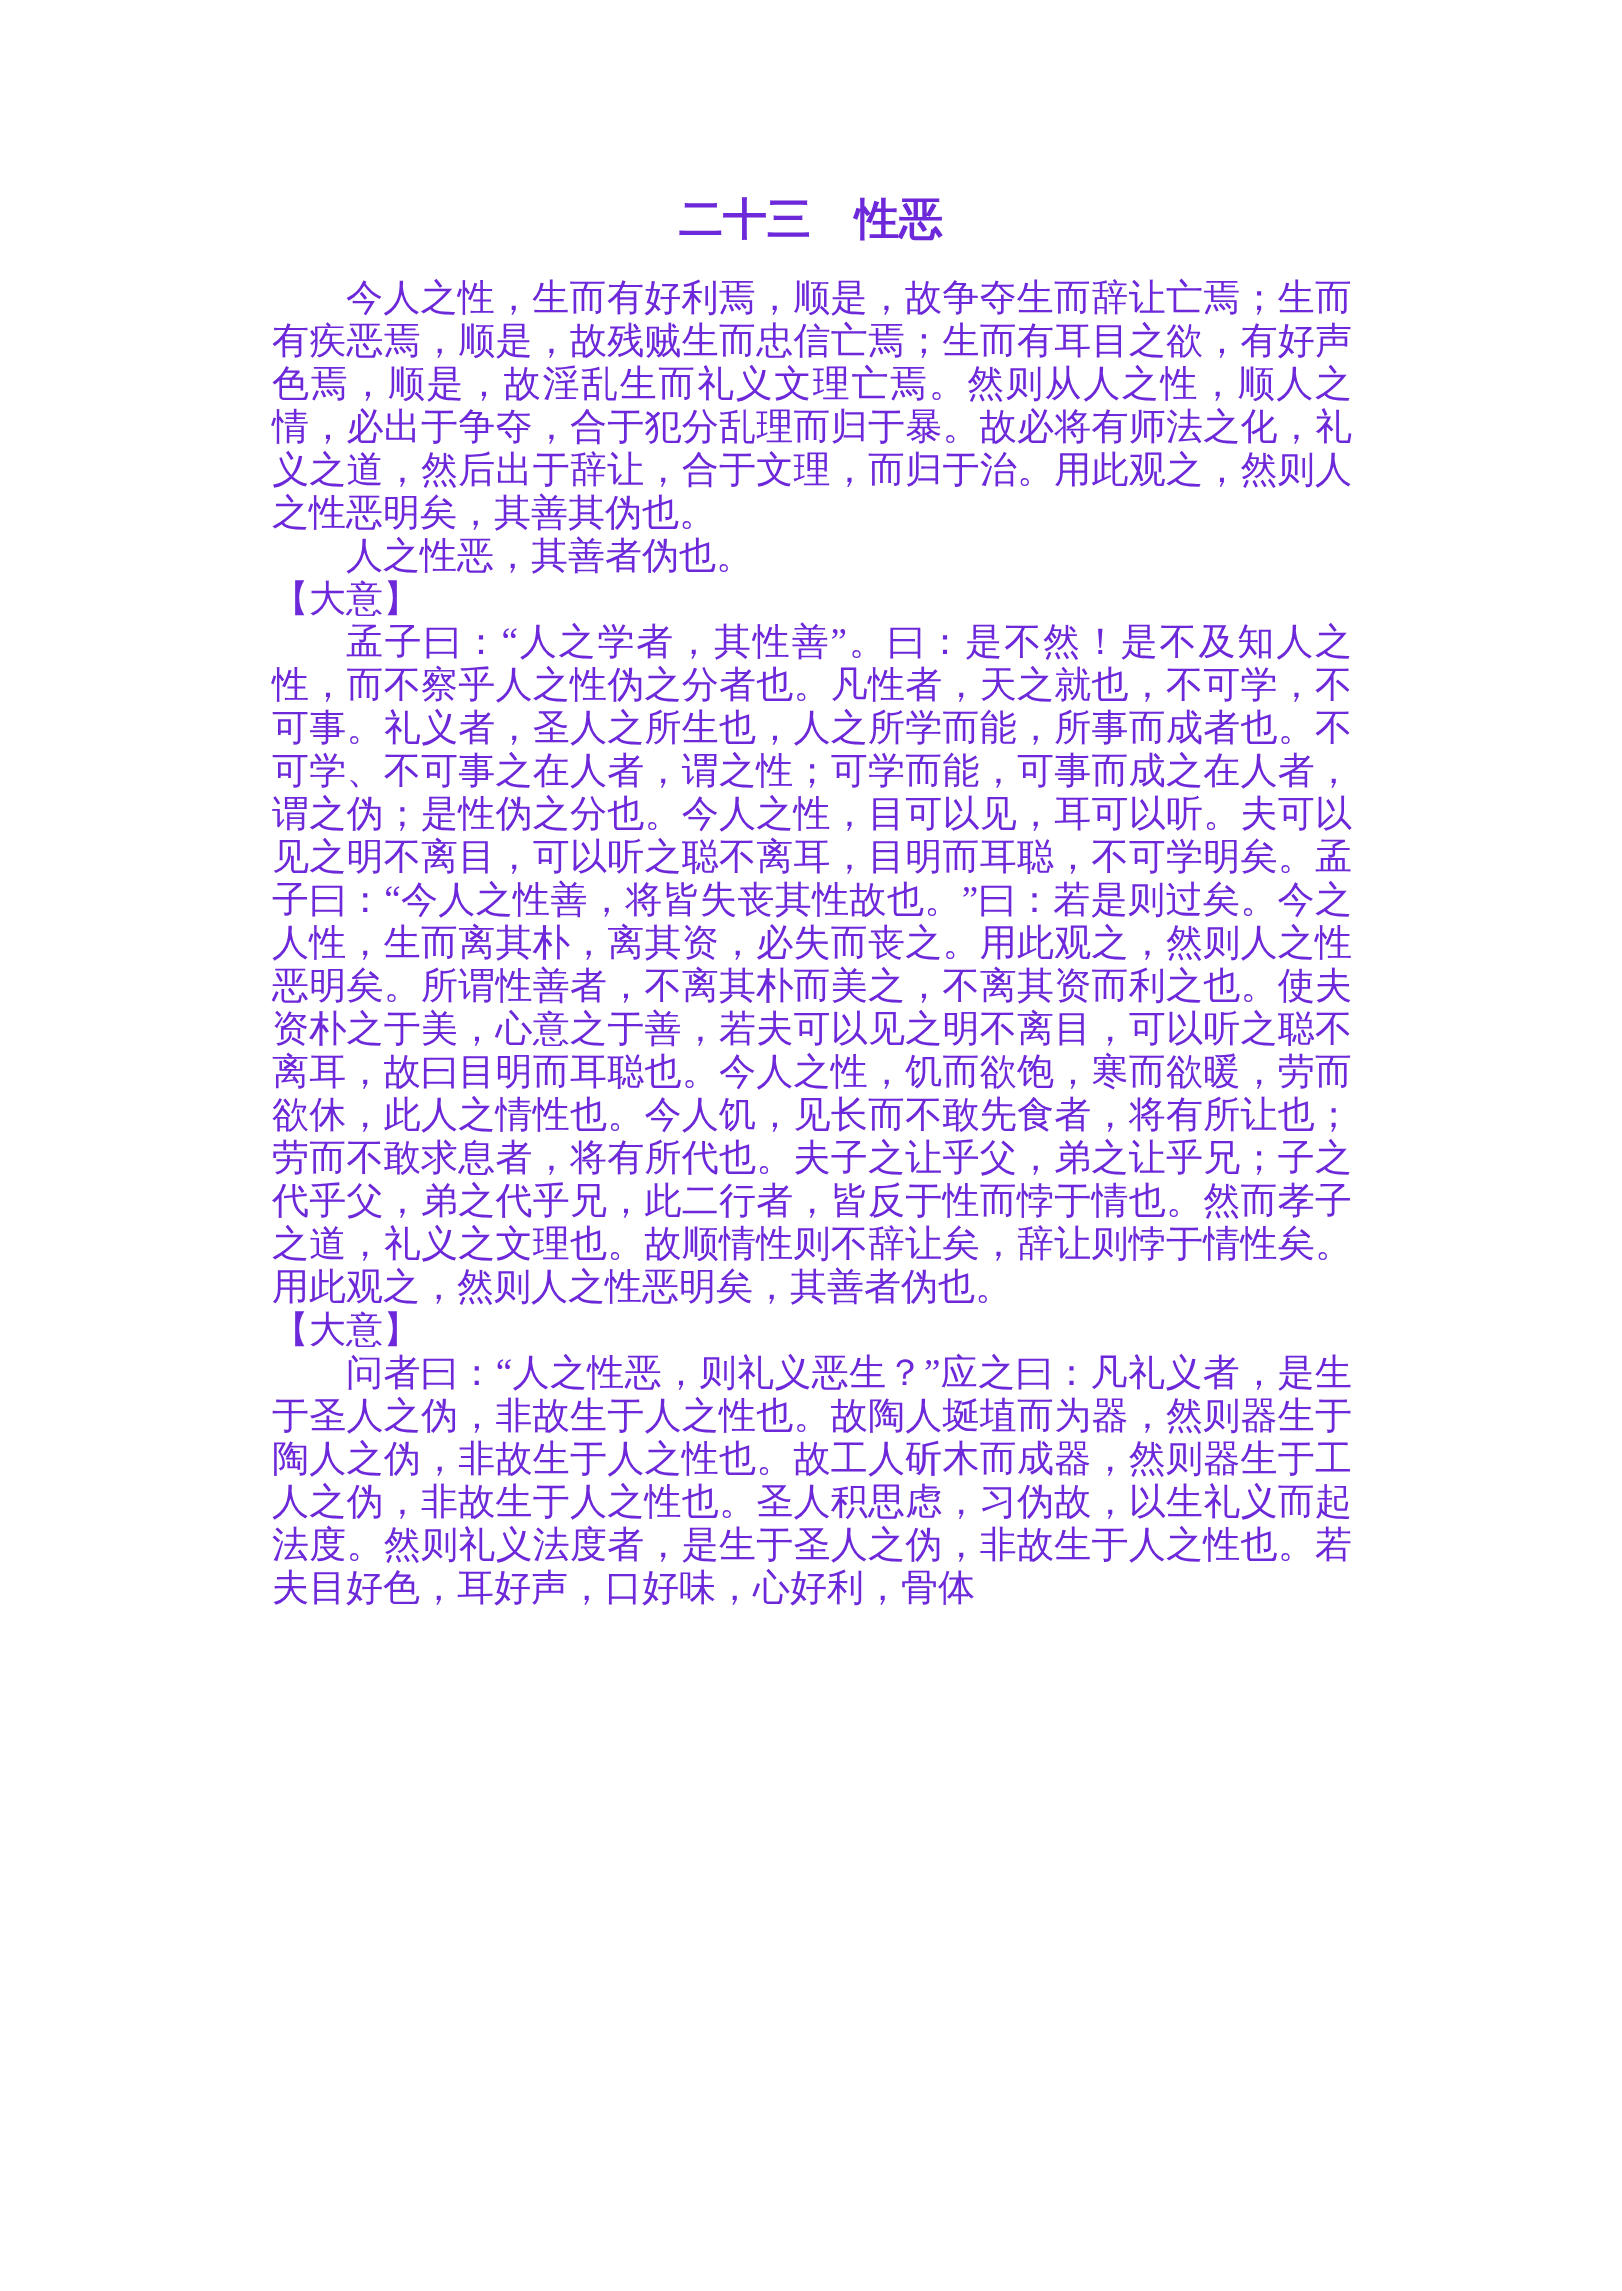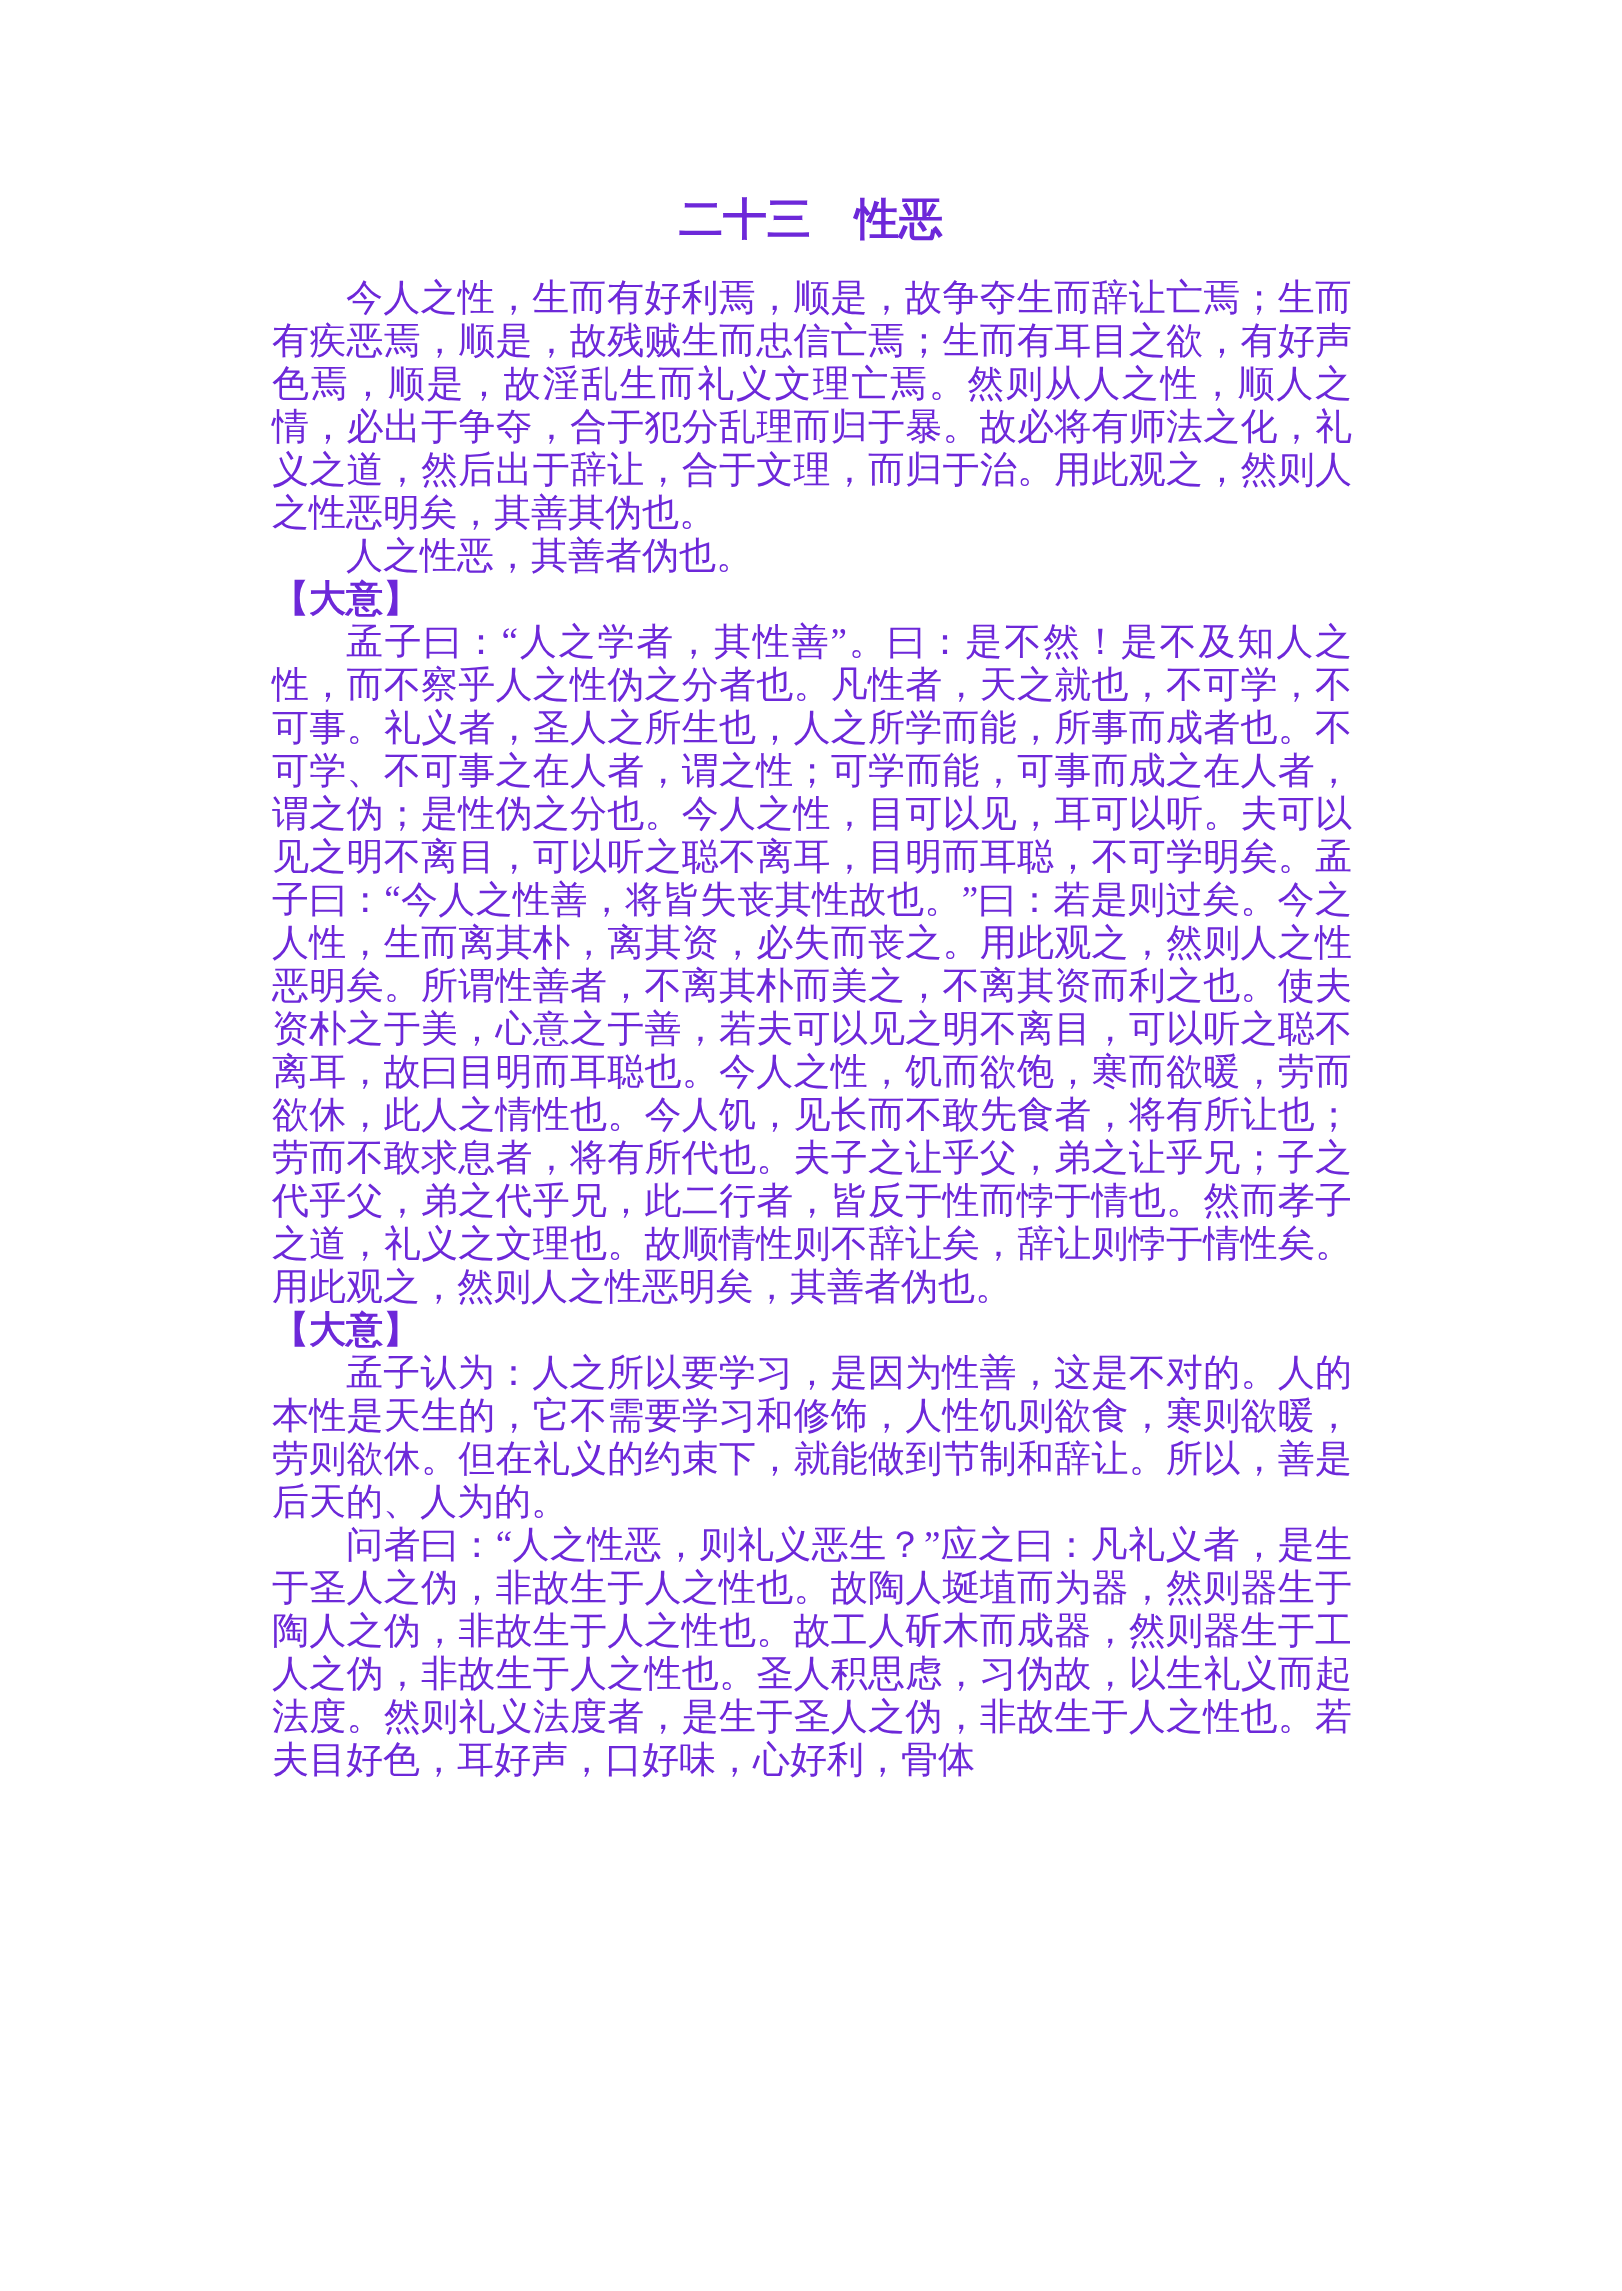--- a/index.html
+++ b/index.html
@@ -40,32 +40,31 @@
   }
   .content p {
     margin: 0;
     padding: 0;
     text-indent: 2em;
   }
   .content .section-heading {
     margin: 0;
     padding: 0;
     text-indent: 0;
-    font-weight: bold;
+    font-weight: normal;
   }
 </style>
 </head>
 <body>
 
 <div class="page">
   <div class="doc-title">二十三　性恶</div>
 
   <div class="content">
     <p>今人之性，生而有好利焉，顺是，故争夺生而辞让亡焉；生而有疾恶焉，顺是，故残贼生而忠信亡焉；生而有耳目之欲，有好声色焉，顺是，故淫乱生而礼义文理亡焉。然则从人之性，顺人之情，必出于争夺，合于犯分乱理而归于暴。故必将有师法之化，礼义之道，然后出于辞让，合于文理，而归于治。用此观之，然则人之性恶明矣，其善其伪也。</p>
     <p>人之性恶，其善者伪也。</p>
     <p class="section-heading">【大意】</p>
     <p>孟子曰：“人之学者，其性善”。曰：是不然！是不及知人之性，而不察乎人之性伪之分者也。凡性者，天之就也，不可学，不可事。礼义者，圣人之所生也，人之所学而能，所事而成者也。不可学、不可事之在人者，谓之性；可学而能，可事而成之在人者，谓之伪；是性伪之分也。今人之性，目可以见，耳可以听。夫可以见之明不离目，可以听之聪不离耳，目明而耳聪，不可学明矣。孟子曰：“今人之性善，将皆失丧其性故也。”曰：若是则过矣。今之人性，生而离其朴，离其资，必失而丧之。用此观之，然则人之性恶明矣。所谓性善者，不离其朴而美之，不离其资而利之也。使夫资朴之于美，心意之于善，若夫可以见之明不离目，可以听之聪不离耳，故曰目明而耳聪也。今人之性，饥而欲饱，寒而欲暖，劳而欲休，此人之情性也。今人饥，见长而不敢先食者，将有所让也；劳而不敢求息者，将有所代也。夫子之让乎父，弟之让乎兄；子之代乎父，弟之代乎兄，此二行者，皆反于性而悖于情也。然而孝子之道，礼义之文理也。故顺情性则不辞让矣，辞让则悖于情性矣。用此观之，然则人之性恶明矣，其善者伪也。</p>
     <p class="section-heading">【大意】</p>
-    <p>孟子认为：人之所以要学习，是因为性善，这是不对的。人的本性是天生的，它不需要学习和修饰，人性饥则欲食，寒则欲暖，劳则欲休。但在礼义的约束下，就能做到节制和辞让。所以，善是后天的、人为的。</p>
     <p>问者曰：“人之性恶，则礼义恶生？”应之曰：凡礼义者，是生于圣人之伪，非故生于人之性也。故陶人埏埴而为器，然则器生于陶人之伪，非故生于人之性也。故工人斫木而成器，然则器生于工人之伪，非故生于人之性也。圣人积思虑，习伪故，以生礼义而起法度。然则礼义法度者，是生于圣人之伪，非故生于人之性也。若夫目好色，耳好声，口好味，心好利，骨体</p>
   </div>
 </div>
 
 
 </body></html>

